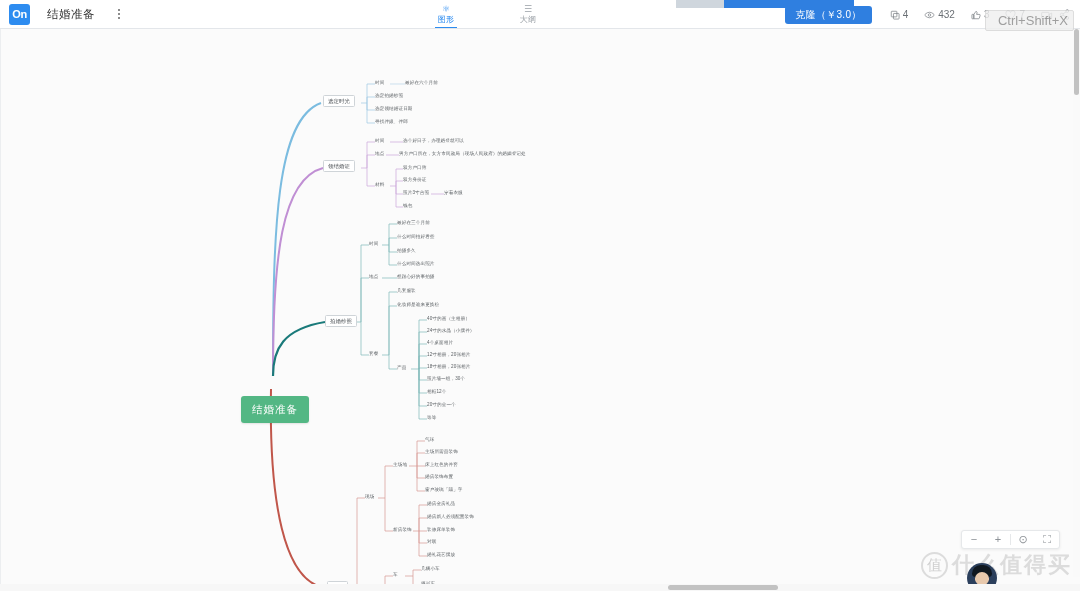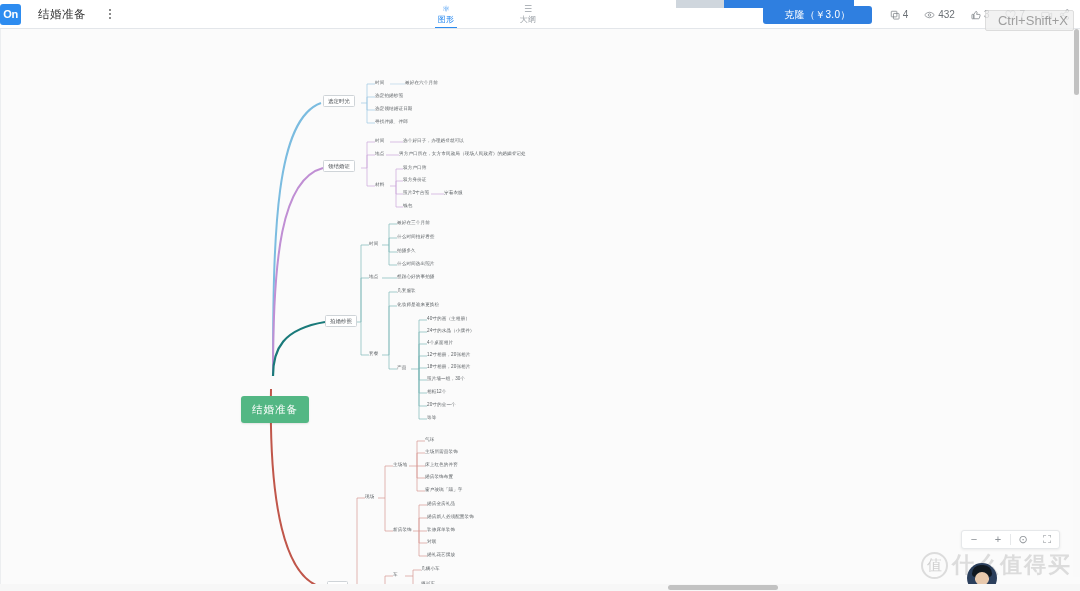--- a/index.html
+++ b/index.html
@@ -16,21 +16,21 @@
 
   
   .header {
     position: absolute; top:0; left:0; width:1080px; height:29px;
     background:#ffffff;
     border-bottom:1px solid #e3e6ea;
     display:flex; align-items:center;
     z-index: 40;
   }
   .logo {
-    width:21px; height:21px; 
+    width:21px; height:21px; margin-left:9px;
     background:#2d8cf0; border-radius:3px;
     color:#fff; font-size:11px; font-weight:bold;
     display:flex; align-items:center; justify-content:center;
     letter-spacing:-0.5px;
   }
   .doc-title {
     margin-left:17px; font-size:11.5px; color:#333; letter-spacing:0.5px;
   }
   .kebab {
     margin-left:17px; width:14px; height:18px;
@@ -52,21 +52,21 @@
   .tab.active:after {
     content:""; position:absolute; bottom:1px; left:11px; width:22px; height:1.5px; background:#2d8cf0;
   }
 
   .header-right {
     position:absolute; right:4px; top:0; height:29px;
     display:flex; align-items:center; gap:0;
   }
   .clone-btn {
     background:#2f7fe0; color:#fff; border:none; border-radius:3px;
-    height:18px; padding:0 21px; font-size:10px; letter-spacing:0.3px;
+    height:18px; padding:0 10px; font-size:10px; letter-spacing:0.3px;
     display:flex; align-items:center; cursor:pointer;
     margin-right:18px;
   }
   .stat { display:flex; align-items:center; gap:3px; margin-right:16px; color:#6b7075; font-size:10px; }
   .stat svg { display:block; }
   .share-wrap { position:relative; display:flex; align-items:center; gap:6px; margin-right:6px; }
   .share-tip {
     position:absolute; right:-4px; top:1px;
     background:#f0f0f0; border:1px solid #d6d6d6;
     color:#8a8a8a; font-size:13px; padding:2px 5px 2px 12px;

